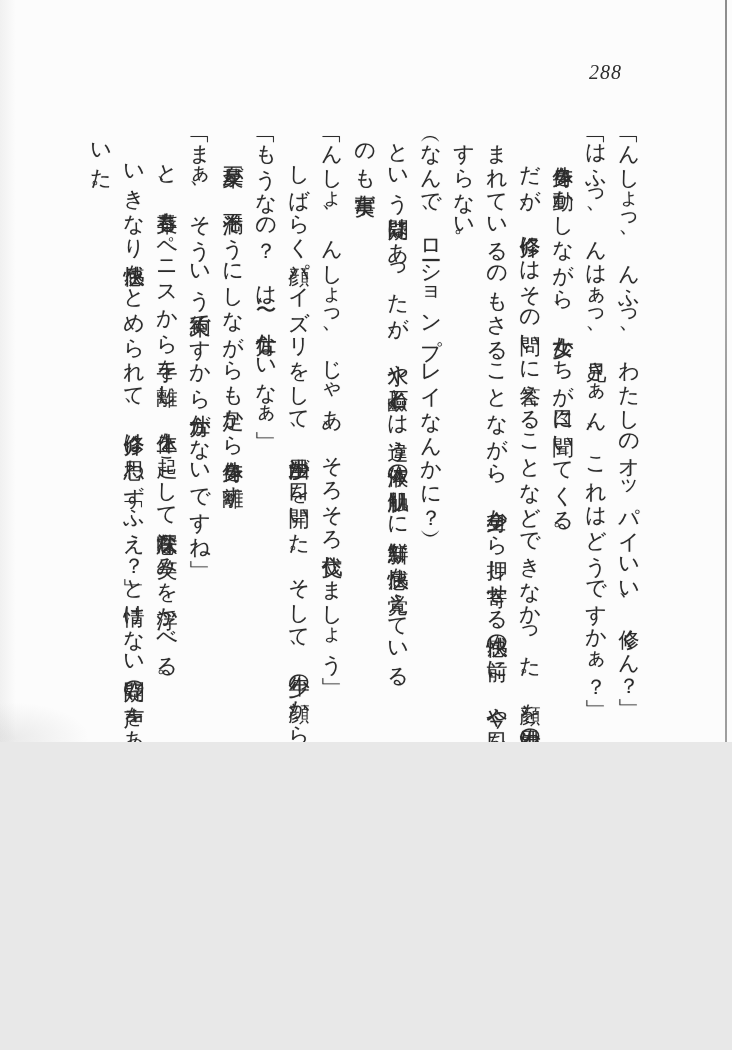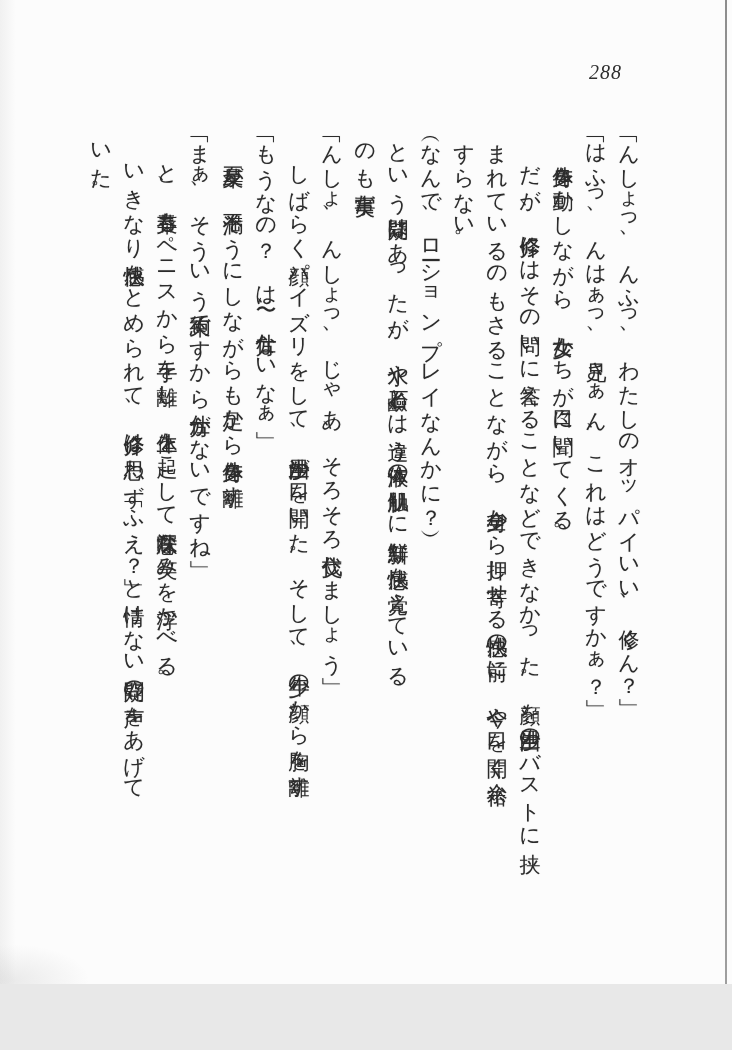--- a/index.html
+++ b/index.html
@@ -3,21 +3,21 @@
 <meta charset="utf-8">
 <style>
   html, body { margin: 0; padding: 0; }
   body {
     width: 732px; height: 1050px;
     background: #e8e8e8;
     font-family: "Liberation Serif", "DejaVu Serif", serif;
   }
   .page {
     position: relative;
-    width: 732px; height: 984px;
+    width: 732px; height: 742px;
     background: #fcfcfc;
     overflow: hidden;
   }
   
   .left-shade {
     position: absolute; left: 0; top: 0; bottom: 0; width: 16px;
     background: linear-gradient(to right, rgba(90,90,90,0.07), rgba(90,90,90,0));
   }
   .corner-smudge {
     position: absolute; left: 0; bottom: 0; width: 90px; height: 40px;

